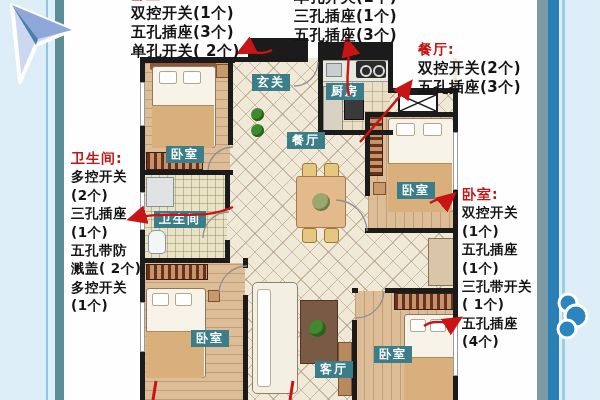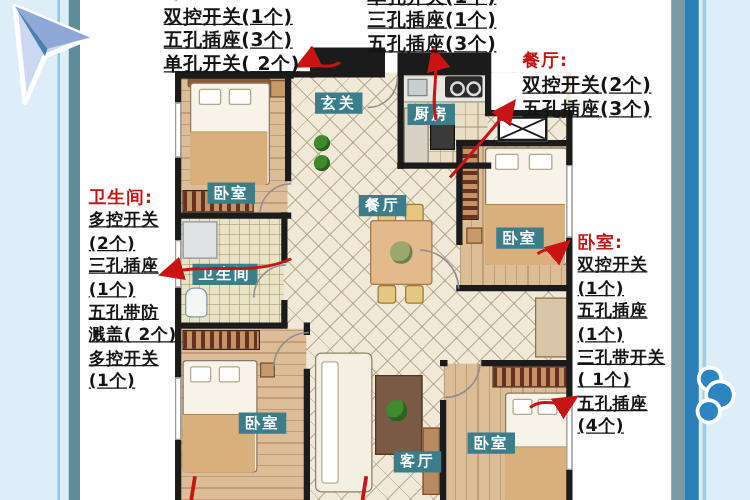--- a/index.html
+++ b/index.html
@@ -7,21 +7,21 @@
     position:relative;width:600px;height:400px;overflow:hidden;
     background:#ddeef8;
     font-family:"DejaVu Sans","Liberation Sans",sans-serif;
   }
   
   .vband{position:absolute;top:0;height:400px;}
   #page{position:absolute;left:64px;top:0;width:473px;height:400px;background:#fefefe;}
   
   .ann{position:absolute;z-index:8;white-space:nowrap;}
   .ann .hdr{color:#c41414;font-weight:700;font-size:14px;letter-spacing:1px;}
-  .ann .line{color:#141414;font-weight:700;letter-spacing:0.5px;text-decoration:underline;}
+  .ann .line{color:#141414;font-weight:700;letter-spacing:0.5px;}
   .ann-lg .line{font-size:15px;line-height:19px;}
   .ann-lg .hdr{line-height:19px;}
   .ann-sm .line{font-size:13.5px;line-height:18.4px;}
   .ann-sm .hdr{line-height:18.4px;}
   
   .wall{position:absolute;background:#1b1b1b;z-index:4;}
   .floor{position:absolute;z-index:2;}
   .tile-diamond{
     background:
       repeating-linear-gradient(45deg, rgba(165,148,118,.55) 0 1px, transparent 1px 13px),
@@ -190,21 +190,21 @@
   <div class="white-win" style="left:453px;top:322px;width:5px;height:54px;"></div>
 
   <div class="white-win" style="left:398px;top:93px;width:40px;height:20px;border:2px solid #1b1b1b;">
     <svg width="36" height="16" viewBox="0 0 36 16" style="display:block;">
       <path d="M0,0 L36,16 M36,0 L0,16" stroke="#1b1b1b" stroke-width="1.5"></path>
     </svg>
   </div>
 
   <div class="room-label" style="left:252px;top:74px;">玄关</div>
   <div class="room-label" style="left:326px;top:83px;">厨房</div>
-  <div class="room-label" style="left:287px;top:156px;">餐厅</div>
+  <div class="room-label" style="left:287px;top:132px;">餐厅</div>
   <div class="room-label" style="left:166px;top:146px;">卧室</div>
   <div class="room-label" style="left:154px;top:211px;">卫生间</div>
   <div class="room-label" style="left:397px;top:182px;">卧室</div>
   <div class="room-label" style="left:191px;top:330px;">卧室</div>
   <div class="room-label" style="left:315px;top:328px;margin-top:33px;">客厅</div>
   <div class="room-label" style="left:374px;top:346px;">卧室</div>
 
   <svg id="overlay" width="600" height="400" viewBox="0 0 600 400">
     <defs>
       <marker id="ah" markerWidth="9" markerHeight="9" refX="6.5" refY="4" orient="auto">

